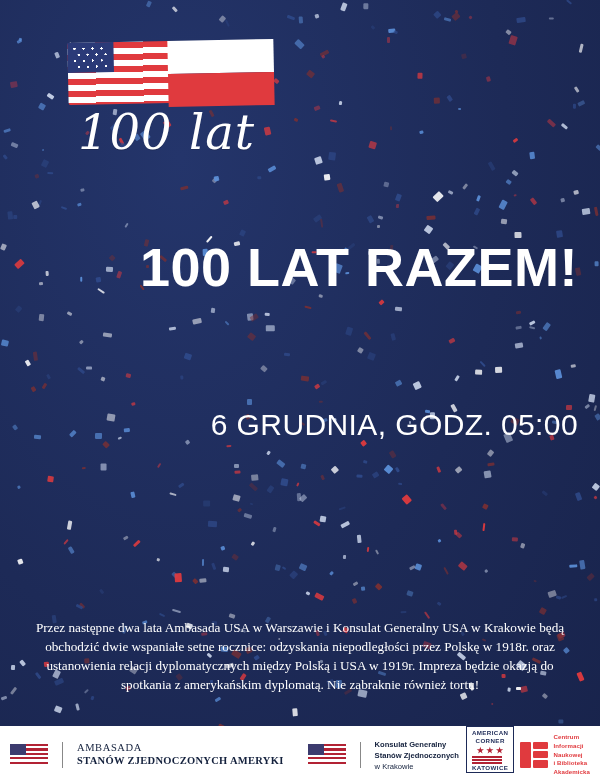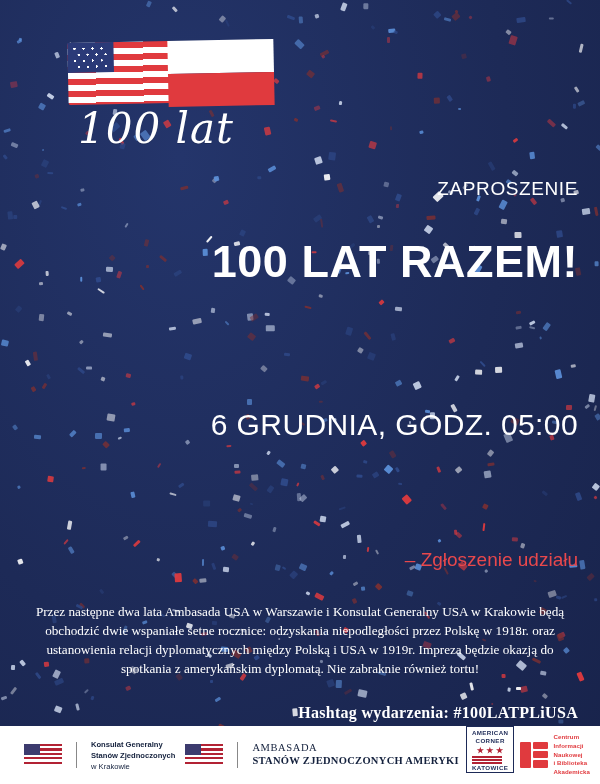--- a/index.html
+++ b/index.html
@@ -82,38 +82,38 @@
   }
   .flag-pl .w { position:absolute; left:0; top:0; width:100%; height:50%; background:#ffffff; }
   .flag-pl .r { position:absolute; left:0; top:50%; width:100%; height:50%; background:#e03a3e; }
 
   .hundred-lat {
     position:absolute;
     left:78px; top:104px;
     color:#ffffff;
     font-family:"DejaVu Serif", serif;
     font-style:italic;
-    font-size:42px;
+    font-size:48px;
     letter-spacing:1px;
     font-weight:400;
     text-shadow:0 1px 0 rgba(0,0,0,.15);
   }
 
   .invite {
     position:absolute; right:22px; top:178px;
     color:#ffffff;
     font-size:19px;
     letter-spacing:.6px;
     font-weight:400;
   }
 
   .headline {
     position:absolute; right:22px; top:236px;
     color:#ffffff;
-    font-size:45px;
+    font-size:54px;
     font-weight:bold;
     letter-spacing:.5px;
     white-space:nowrap;
   }
 
   .subline {
     position:absolute; right:22px; top:318px;
     width:520px;
     color:#ffffff;
     font-size:17.5px;
@@ -700,54 +700,51 @@
   <div class="flagmark">
     <div class="flag-us"></div>
     <div class="flag-pl">
       <div class="w"></div>
         <div class="r"></div>
     </div>
   </div>
 
   <div class="hundred-lat">100 lat</div>
 
-  <div class="invite">ZAPROSZENIE</div>
 
   <div class="headline">100 LAT RAZEM!</div>
 
 
   <div class="datetime">6 GRUDNIA, GODZ. 05:00</div>
 
 
   <div class="signup">
-    <span>– Zgłoszenie udziału</span>
   </div>
 
-  <div class="note" style="white-space: pre-line;">Przez następne dwa lata Ambasada USA w Warszawie i Konsulat Generalny USA w Krakowie będą obchodzić dwie wspaniałe setne rocznice: odzyskania niepodległości przez Polskę w 1918r. oraz ustanowienia relacji dyplomatycznych między Polską i USA w 1919r. Impreza będzie okazją do spotkania z amerykańskim dyplomatą. Nie zabraknie również tortu!</div>
-
-  <div class="hashtag">Hashtag wydarzenia: #100LATPLiUSA</div>
+  <div class="note" style="white-space: pre-line; margin-top: 16px;">Przez następne dwa lata Ambasada USA w Warszawie i Konsulat Generalny USA w Krakowie będą obchodzić dwie wspaniałe setne rocznice: odzyskania niepodległości przez Polskę w 1918r. oraz ustanowienia relacji dyplomatycznych między Polską i USA w 1919r. Impreza będzie okazją do spotkania z amerykańskim dyplomatą. Nie zabraknie również tortu!</div>
+
 
   <div class="footer">
+
+    <div class="logo logo-embassy">
+      <div class="mini-flag"></div>
+      <div class="sep"></div>
+      <div class="embassy-text">
+        <div class="l1">AMBASADA</div>
+        <div class="l2">STANÓW ZJEDNOCZONYCH AMERYKI</div>
+      </div>
+    </div>
 
     <div class="logo logo-consulate">
       <div class="mini-flag"></div>
       <div class="sep"></div>
       <div class="consulate-text">
         <div class="b">Konsulat Generalny</div>
         <div class="b">Stanów Zjednoczonych</div>
         <div>w Krakowie</div>
-      </div>
-    </div>
-
-    <div class="logo logo-embassy">
-      <div class="mini-flag"></div>
-      <div class="sep"></div>
-      <div class="embassy-text">
-        <div class="l1">AMBASADA</div>
-        <div class="l2">STANÓW ZJEDNOCZONYCH AMERYKI</div>
       </div>
     </div>
 
     <div class="logo logo-ac">
       <div class="ac-box">
         <div>AMERICAN</div>
         <div>CORNER</div>
         <div class="ac-stars">
           <span>★</span>
             <span>★</span>

